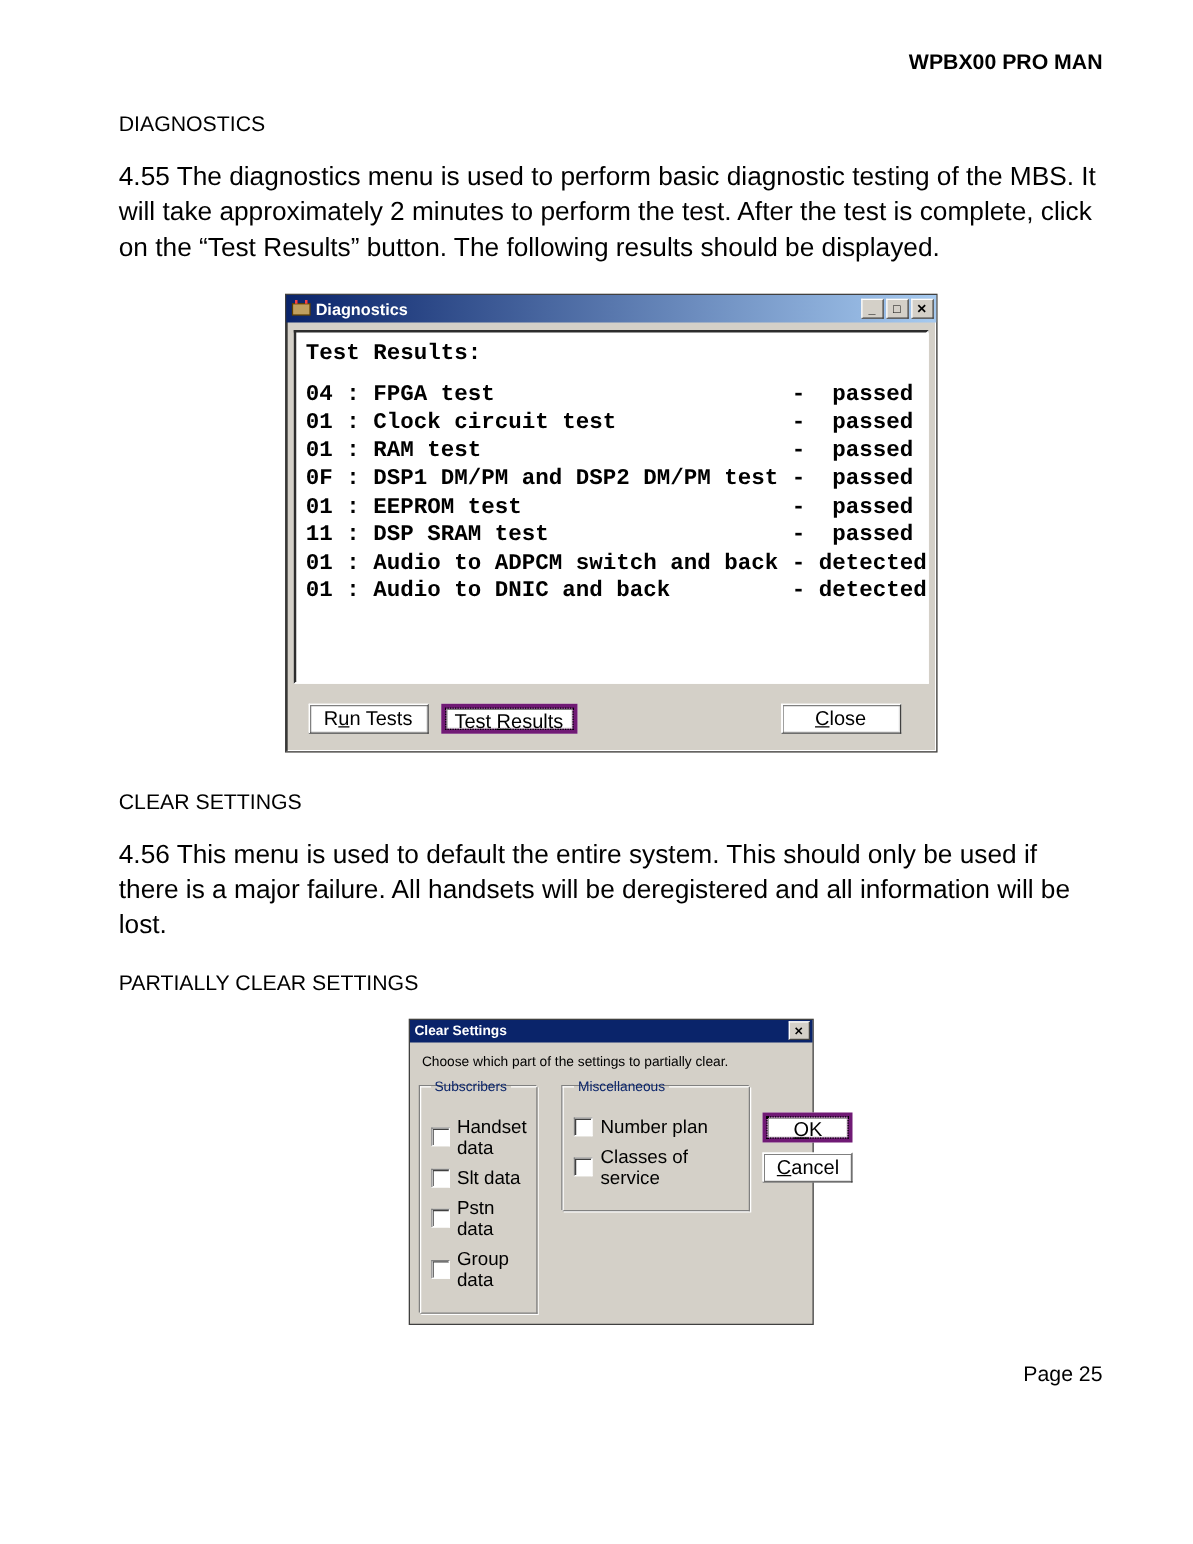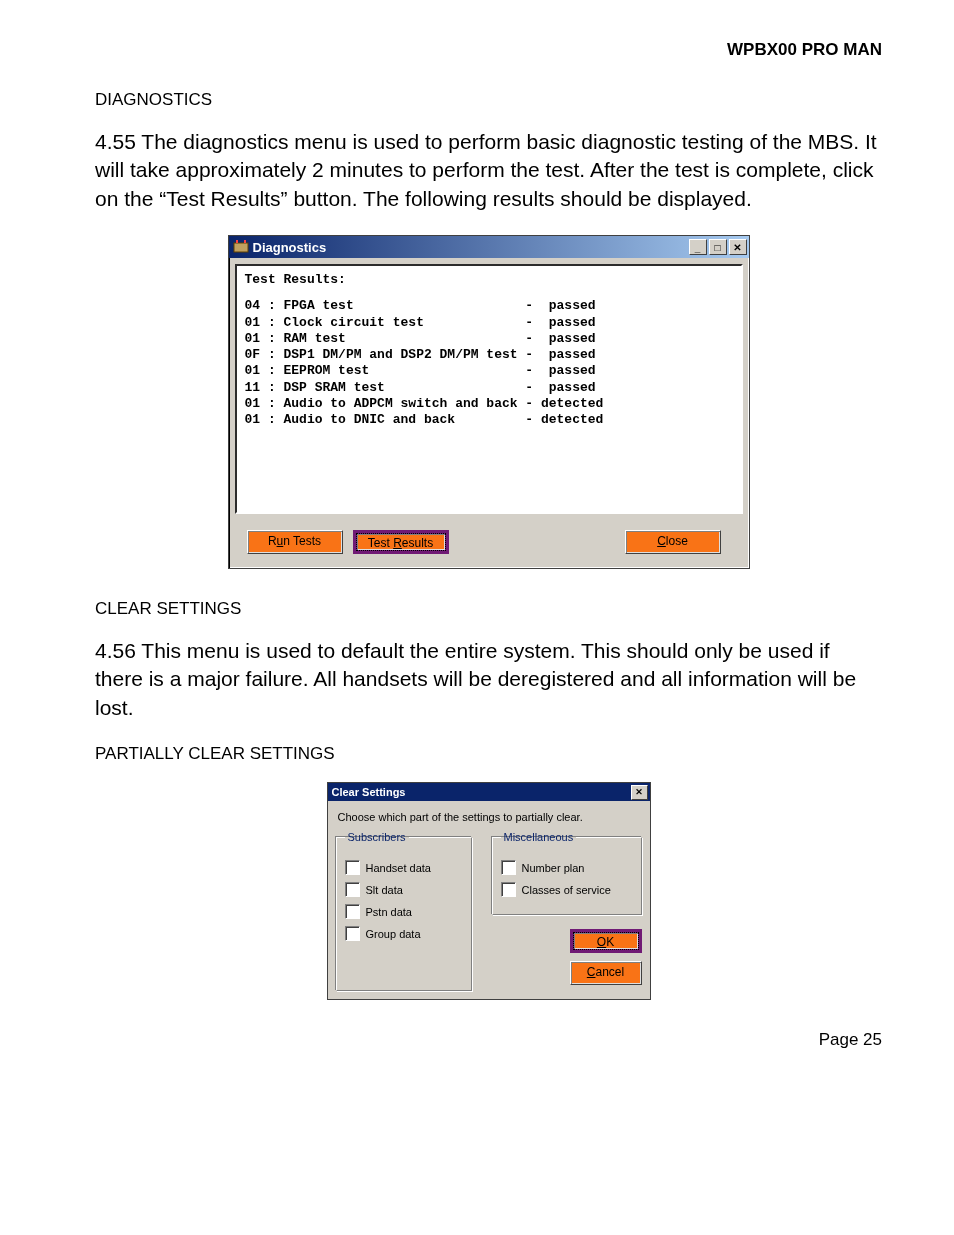--- a/index.html
+++ b/index.html
@@ -82,45 +82,45 @@
   .diag-body {
     padding: 6px;
   }
   .results-box {
     background: #fff;
     border: 2px inset #fff;
     border-top-color: #808080;
     border-left-color: #808080;
     padding: 6px 8px 60px 8px;
     font-family: "Courier New", monospace;
-    font-size: 13px;
+    font-size: 18px;
     font-weight: bold;
     line-height: 1.25;
     white-space: pre;
     min-height: 250px;
     box-sizing: border-box;
   }
   .results-title {
     margin-bottom: 10px;
   }
   .diag-buttons {
     display: flex;
     align-items: center;
     padding: 10px 18px 14px 18px;
   }
   .win95-btn {
     min-width: 96px;
     height: 24px;
-    background: #f97316;
+    background: #ffffff;
     border: 1px solid #fff;
     border-right-color: #404040;
     border-bottom-color: #404040;
     box-shadow: 1px 1px 0 #808080 inset, -1px -1px 0 #dfdfdf inset;
     font-family: "MS Sans Serif", Tahoma, Arial;
-    font-size: 12px;
+    font-size: 16px;
     text-align: center;
     padding: 3px 8px;
     box-sizing: border-box;
     margin-right: 10px;
     white-space: nowrap;
   }
   .win95-btn.default {
     outline: 1px dotted #000;
     outline-offset: -4px;
     border: 4px solid #701a75;
@@ -175,33 +175,33 @@
   fieldset.group.right { width: 150px; min-height: 70px;}
   fieldset.group legend {
     font-size: 11px;
     padding: 0 3px;
     color: #0a246a;
   }
   .chk-row {
     display: flex;
     align-items: center;
     margin: 7px 0;
-    font-size: 11px;
+    font-size: 15px;
   }
   .chk {
     width: 13px; height: 13px;
     background: #fff;
     border: 1px solid #808080;
     border-right-color: #fff;
     border-bottom-color: #fff;
     box-shadow: inset 1px 1px 0 #404040;
     margin-right: 6px;
     flex: 0 0 auto;
   }
-  .right-col { display: flex; flex-direction: column; gap: 10px;}
+  .right-col { display: flex; gap: 10px;}
   .btn-col {
     display: flex;
     flex-direction: column;
     align-items: flex-end;
     gap: 8px;
     margin-top: 4px;
     justify-content: center;
   }
   .btn-col .win95-btn {
     min-width: 72px;

